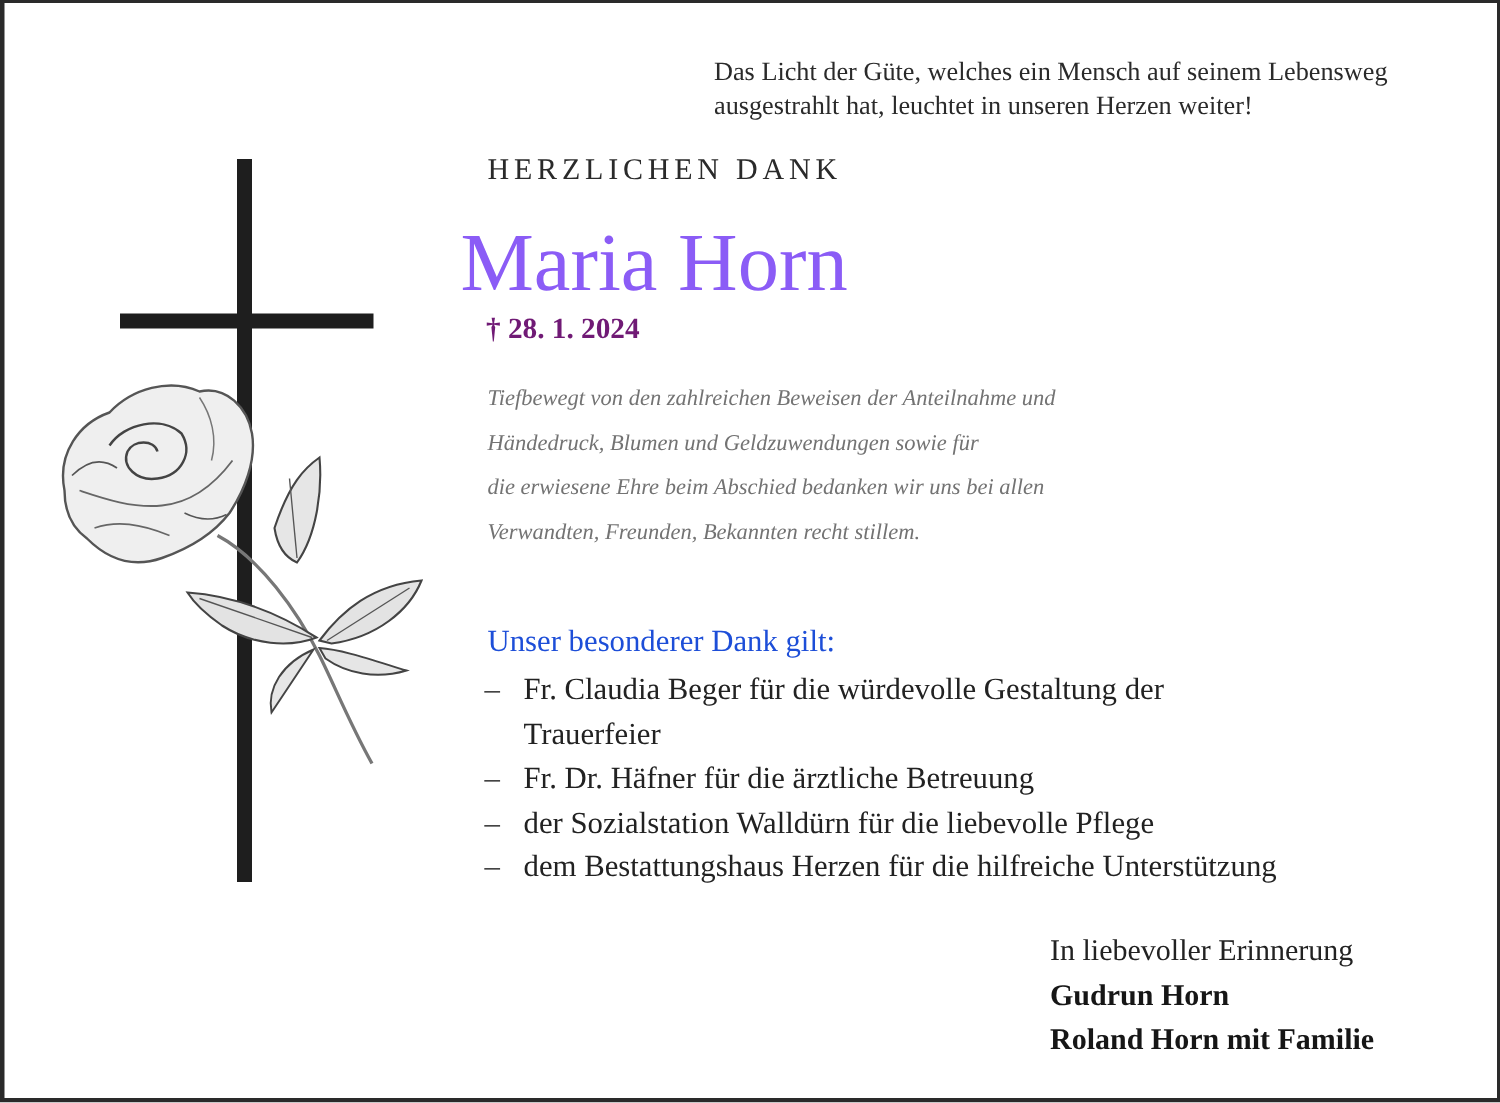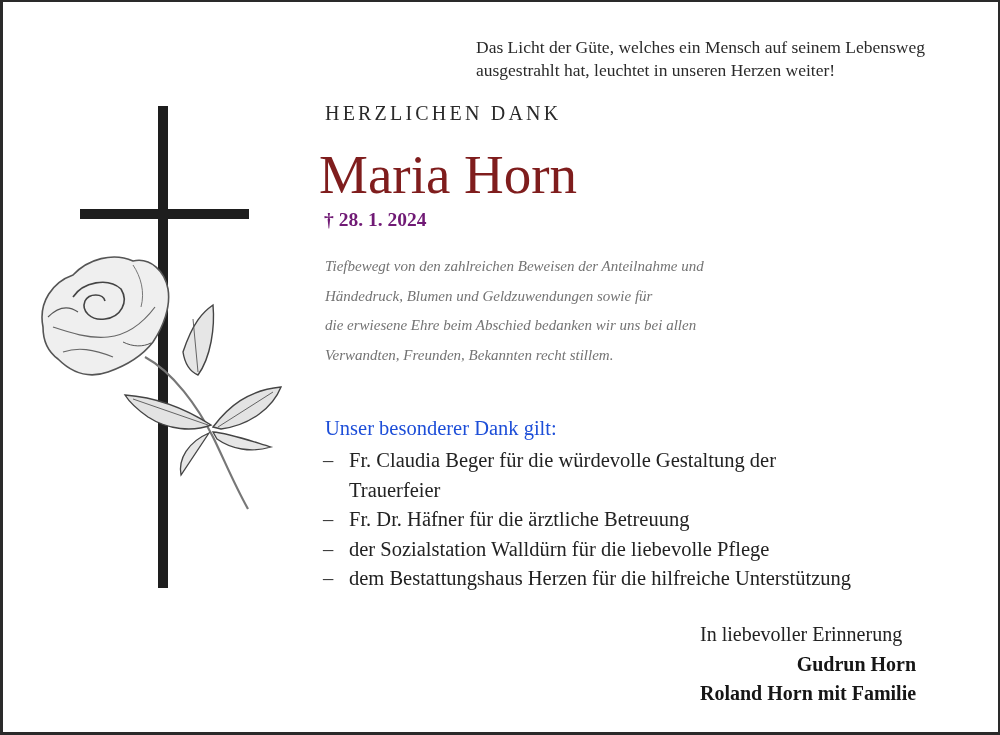--- a/index.html
+++ b/index.html
@@ -4,31 +4,31 @@
 <style>
   html, body { margin: 0; padding: 0; background: #fff; }
   body { width: 1000px; height: 735px; position: relative; overflow: hidden;
          font-family: "Liberation Serif", "DejaVu Serif", serif; color: #1c1c1c; }
   .frame { position: absolute; left: 0; top: 0; width: 1000px; height: 735px;
            box-sizing: border-box; border: 2px solid #2a2a2a;
            border-bottom-width: 3px; border-left-width: 3px; background: #fff; }
   .abs { position: absolute; }
   .motto { left: 427px; top: 34px; width: 560px; font-size: 17.5px; line-height: 23px; color: #2a2a2a; margin-left: 46px; }
   .heading { left: 322px; top: 100px; font-size: 20px; letter-spacing: 3.2px; color: #2a2a2a; }
-  .name { left: 316px; top: 140px; font-size: 55px; line-height: 66px; color: #7f1d1d; }
+  .name { left: 304px; top: 140px; font-size: 55px; line-height: 66px; color: #8b5cf6; }
   .date { left: 321px; top: 207px; font-size: 19.5px; font-weight: bold; color: #701a75; }
   .body-text { left: 322px; top: 250px; width: 660px; font-size: 15px; line-height: 29.5px; color: #737373; font-style: italic; }
   .body-text div { white-space: nowrap; }
   .thanks-title { left: 322px; top: 415px; font-size: 20.5px; font-weight: normal; color: #1d4ed8; }
   .thanks-list { left: 318px; top: 444px; width: 660px; font-size: 20.5px; line-height: 29.5px; color: #222; }
   .thanks-list .item { display: flex; white-space: nowrap; }
   .thanks-list .dash { width: 26px; flex: none; text-align: left; padding-left: 2px; color: #333; }
   .thanks-list .cont { padding-left: 28px; white-space: nowrap; }
   .closing { left: 697px; top: 618px; font-size: 20px; line-height: 29.5px; color: #222; }
-  .closing .signer { font-weight: bold; color: #161616; text-align: right; }
+  .closing .signer { font-weight: bold; color: #161616; }
   .cross-v { left: 155px; top: 104px; width: 10px; height: 482px; background: #1e1e1e; }
   .cross-h { left: 77px; top: 207px; width: 169px; height: 10px; background: #1e1e1e; }
   .rose { left: 30px; top: 245px; width: 260px; height: 270px; }
 </style>
 </head>
 <body>
 
 <div class="frame">
 
   <div class="abs motto">

